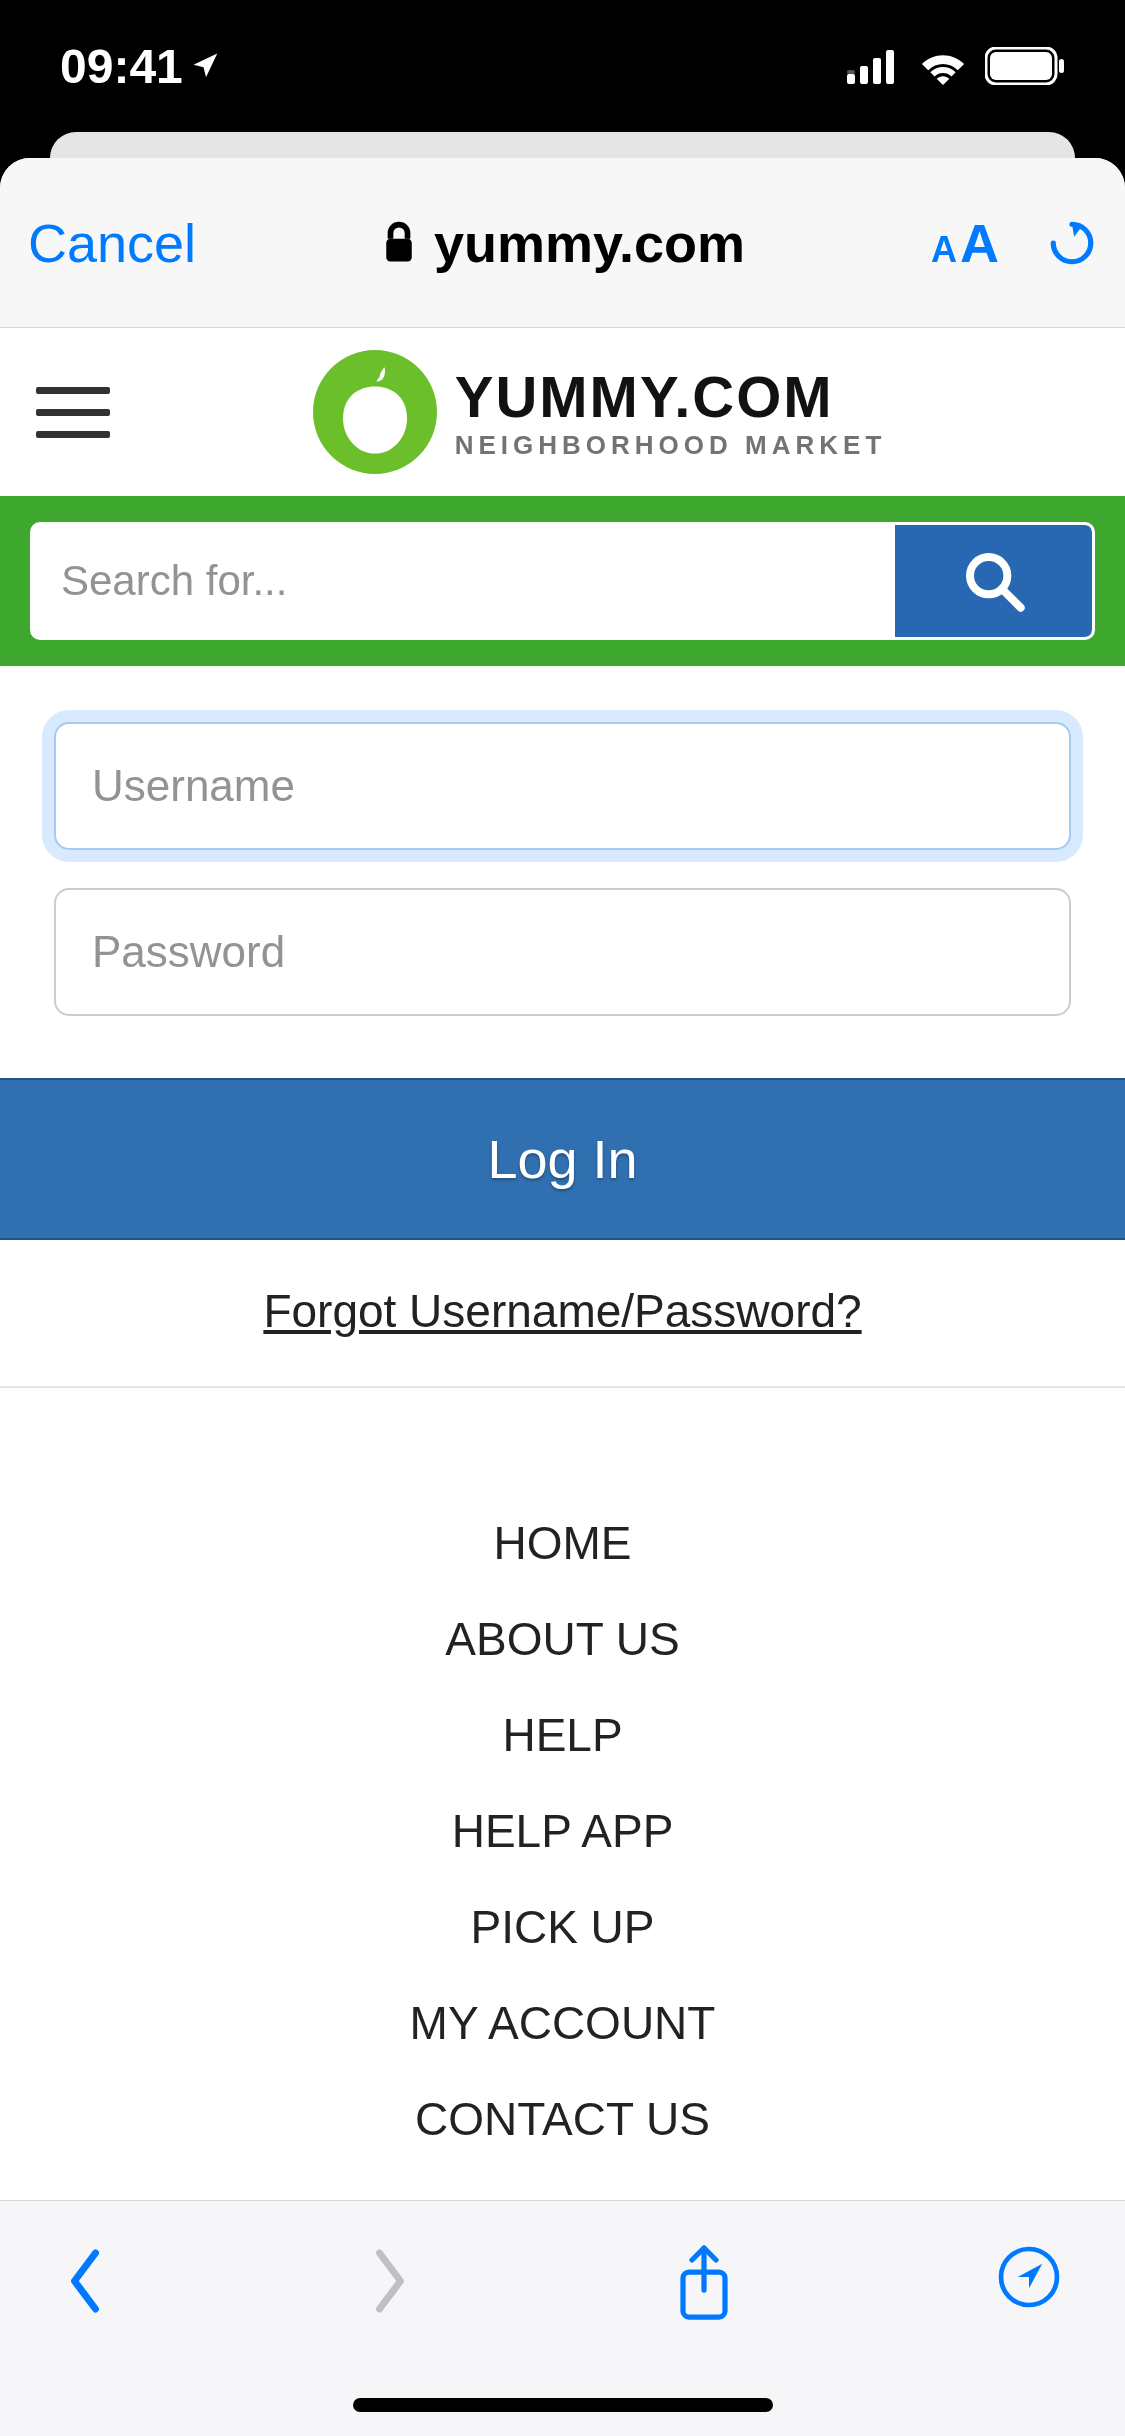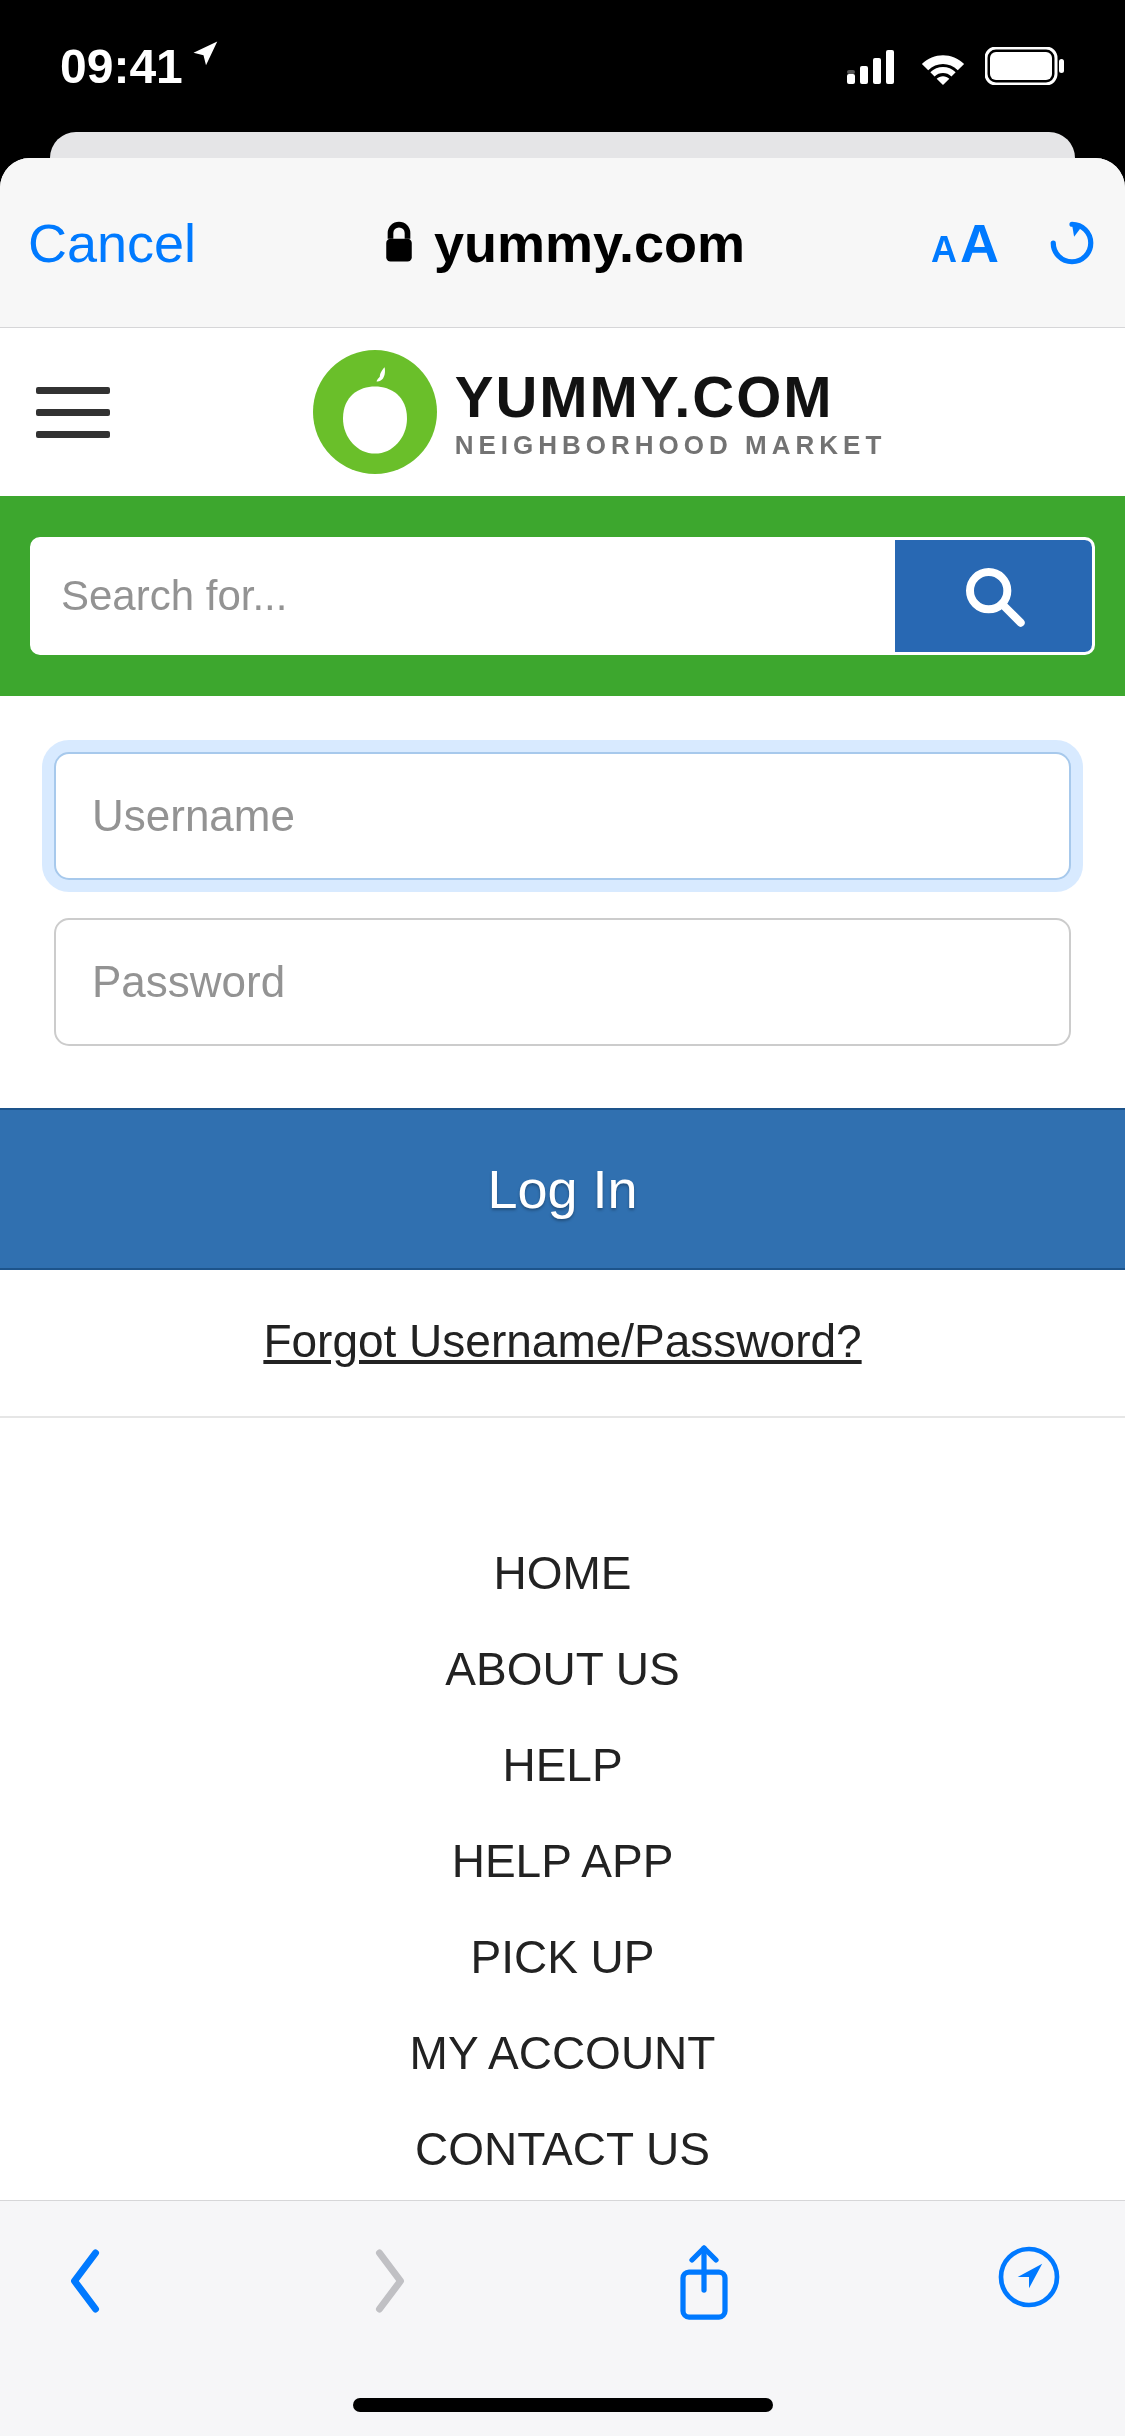--- a/index.html
+++ b/index.html
@@ -12,21 +12,21 @@
       position: relative;
     }
     .status-bar {
       height: 132px;
       display: flex;
       justify-content: space-between;
       align-items: center;
       padding: 0 60px;
       color: #fff;
     }
-    .status-time { font-size: 48px; font-weight: 600; display:flex; gap:8px;}
+    .status-time { font-size: 48px; font-weight: 600; display:flex; align-items:center; gap:8px;}
     .status-icons { display: flex; align-items: center; gap: 16px; }
     .tab-peek {
       background: #e5e5e7;
       height: 26px;
       margin: 0 50px;
       border-radius: 30px 30px 0 0;
     }
     .browser-sheet {
       background: #f7f7f7;
       border-radius: 30px 30px 0 0;
@@ -64,21 +64,21 @@
       padding: 0 36px;
     }
     .hamburger { width: 74px; display:flex; flex-direction:column; gap:15px;}
     .hamburger span { height:7px; background:#323232; border-radius:2px;}
     .logo-wrap { flex:1; display:flex; justify-content:center; align-items:center; gap:18px;}
     .logo-circle { width:124px; height:124px; border-radius:50%; background:#6abf2a; display:flex; align-items:center; justify-content:center; position:relative;}
     .apple-svg { width:80px; height:90px;}
     .logo-text { display:flex; flex-direction:column; }
     .logo-title { font-size:58px; font-weight:700; letter-spacing:2px; color:#121212;}
     .logo-sub { font-size:26px; font-weight:600; letter-spacing:5px; color:#737373; text-align:center;}
-    .search-strip { background:#3da72e; padding:41px 30px; }
+    .search-strip { background:#3da72e; padding:26px 30px; }
     .search-box { display:flex; height:118px; border:3px solid #fff; border-radius:10px; overflow:hidden; background:#fff;}
     .search-input { flex:1; border:none; font-size:42px; padding:0 28px; color:#444; outline:none; background:#fff;}
     .search-input::placeholder{ color:#939393;}
     .search-btn { width:200px; background:#2868b3; border:3px solid #fff; border-left:none; border-radius:0 10px 10px 0; display:flex; align-items:center; justify-content:center; margin:-3px -3px -3px 0;}
     .login-area { padding: 56px 54px 0;}
     .field { width:100%; height:128px; border:2px solid #cccccc; border-radius:15px; font-size:44px; padding:0 36px; color:#333; outline:none; margin-bottom:38px;}
     .field::placeholder{ color:#939393;}
     .field.focus { box-shadow: 0 0 0 12px rgba(100,170,255,0.25); border-color:#a7c9ec;}
     .login-btn-wrap { margin: 24px -54px 0;}
     .login-btn { width:100%; height:162px; background:#3070b0; border:none; border-top:2px solid #1d548b; border-bottom:2px solid #1d548b; color:#fff; font-size:54px; text-shadow:0 2px 3px rgba(0,0,0,0.3);}

